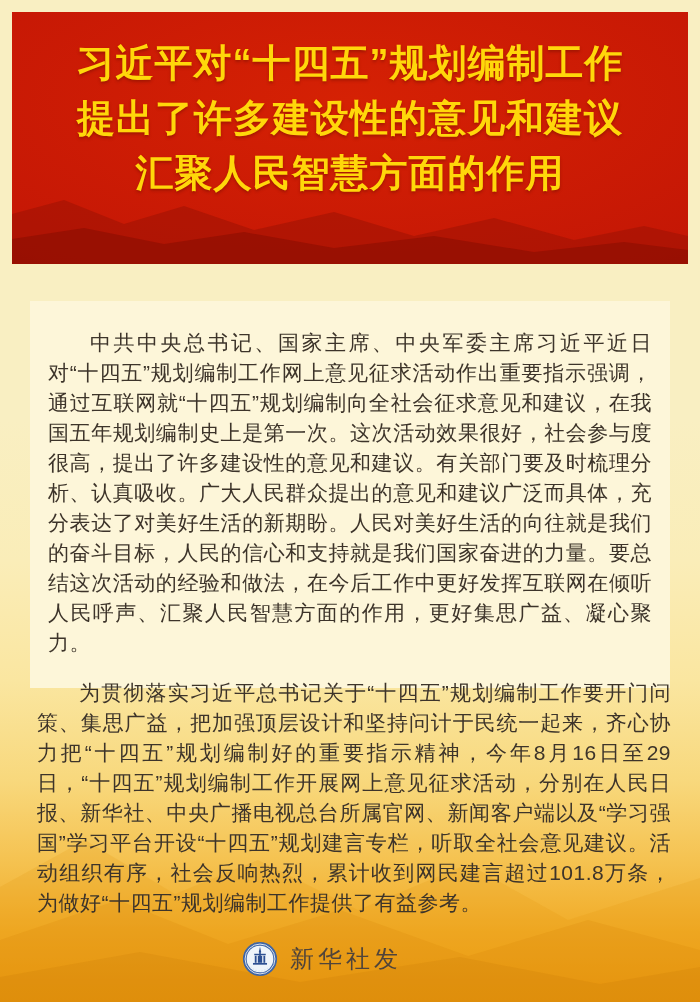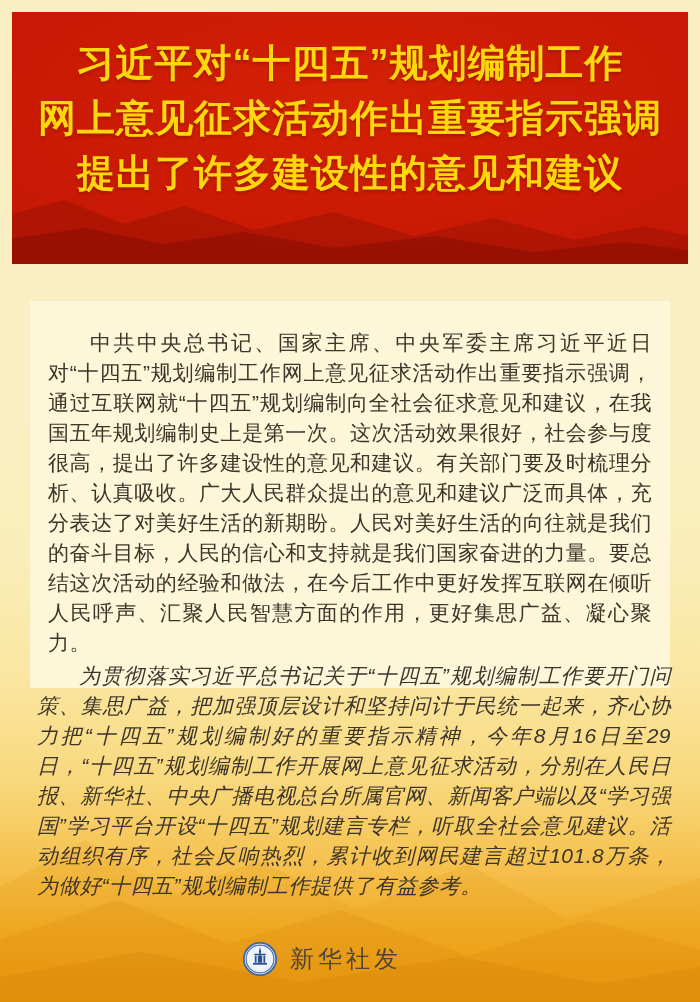--- a/index.html
+++ b/index.html
@@ -62,24 +62,23 @@
     margin: 4px;
     font-size: 21px;
     line-height: 30px;
     color: #3d342a;
     text-indent: 2em;
     text-align: justify;
     letter-spacing: 0.5px;
   }
   .detail-paragraph {
     position: absolute;
-    left: 33px; top: 657px;
+    left: 33px; top: 674px;
     width: 634px;
     z-index: 1;
-    font-style: italic;
   }
   .credit-footer {
     position: absolute;
     left: 0; top: 941px;
     width: 644px;
     display: flex;
     align-items: center;
     justify-content: center;
     gap: 12px;
     z-index: 1;
@@ -102,22 +101,22 @@
     <path d="M0 205 L140 180 L300 210 L460 185 L600 212 L700 195 L700 230 L0 230 Z" fill="#c47704" opacity="0.18"></path>
   </svg>
 
   <div class="banner">
     <svg class="banner-mountains" viewBox="0 0 676 80" preserveAspectRatio="none" aria-hidden="true">
       <path d="M0 30 L52 16 L112 40 L172 22 L242 46 L322 28 L402 52 L482 34 L562 56 L632 42 L676 52 L676 80 L0 80 Z" fill="#9d1303" opacity="0.55"></path>
       <path d="M0 55 L72 44 L152 60 L232 48 L322 64 L422 52 L522 68 L612 58 L676 66 L676 80 L0 80 Z" fill="#8a0e02" opacity="0.6"></path>
     </svg>
     <div class="headline">
       <div class="headline-line">习近平对“十四五”规划编制工作</div>
-      <div class="headline-line">网上意见征求活动作出重要指示强调</div>
       <div class="headline-line">提出了许多建设性的意见和建议</div>
+      <div class="headline-line">汇聚人民智慧方面的作用</div>
     </div>
   </div>
 
   <div class="lead-card">
     <p class="body-text">中共中央总书记、国家主席、中央军委主席习近平近日对“十四五”规划编制工作网上意见征求活动作出重要指示强调，通过互联网就“十四五”规划编制向全社会征求意见和建议，在我国五年规划编制史上是第一次。这次活动效果很好，社会参与度很高，提出了许多建设性的意见和建议。有关部门要及时梳理分析、认真吸收。广大人民群众提出的意见和建议广泛而具体，充分表达了对美好生活的新期盼。人民对美好生活的向往就是我们的奋斗目标，人民的信心和支持就是我们国家奋进的力量。要总结这次活动的经验和做法，在今后工作中更好发挥互联网在倾听人民呼声、汇聚人民智慧方面的作用，更好集思广益、凝心聚力。</p>
   </div>
 
   <p class="body-text detail-paragraph">为贯彻落实习近平总书记关于“十四五”规划编制工作要开门问策、集思广益，把加强顶层设计和坚持问计于民统一起来，齐心协力把“十四五”规划编制好的重要指示精神，今年8月16日至29日，“十四五”规划编制工作开展网上意见征求活动，分别在人民日报、新华社、中央广播电视总台所属官网、新闻客户端以及“学习强国”学习平台开设“十四五”规划建言专栏，听取全社会意见建议。活动组织有序，社会反响热烈，累计收到网民建言超过101.8万条，为做好“十四五”规划编制工作提供了有益参考。</p>
 
   <div class="credit-footer">

